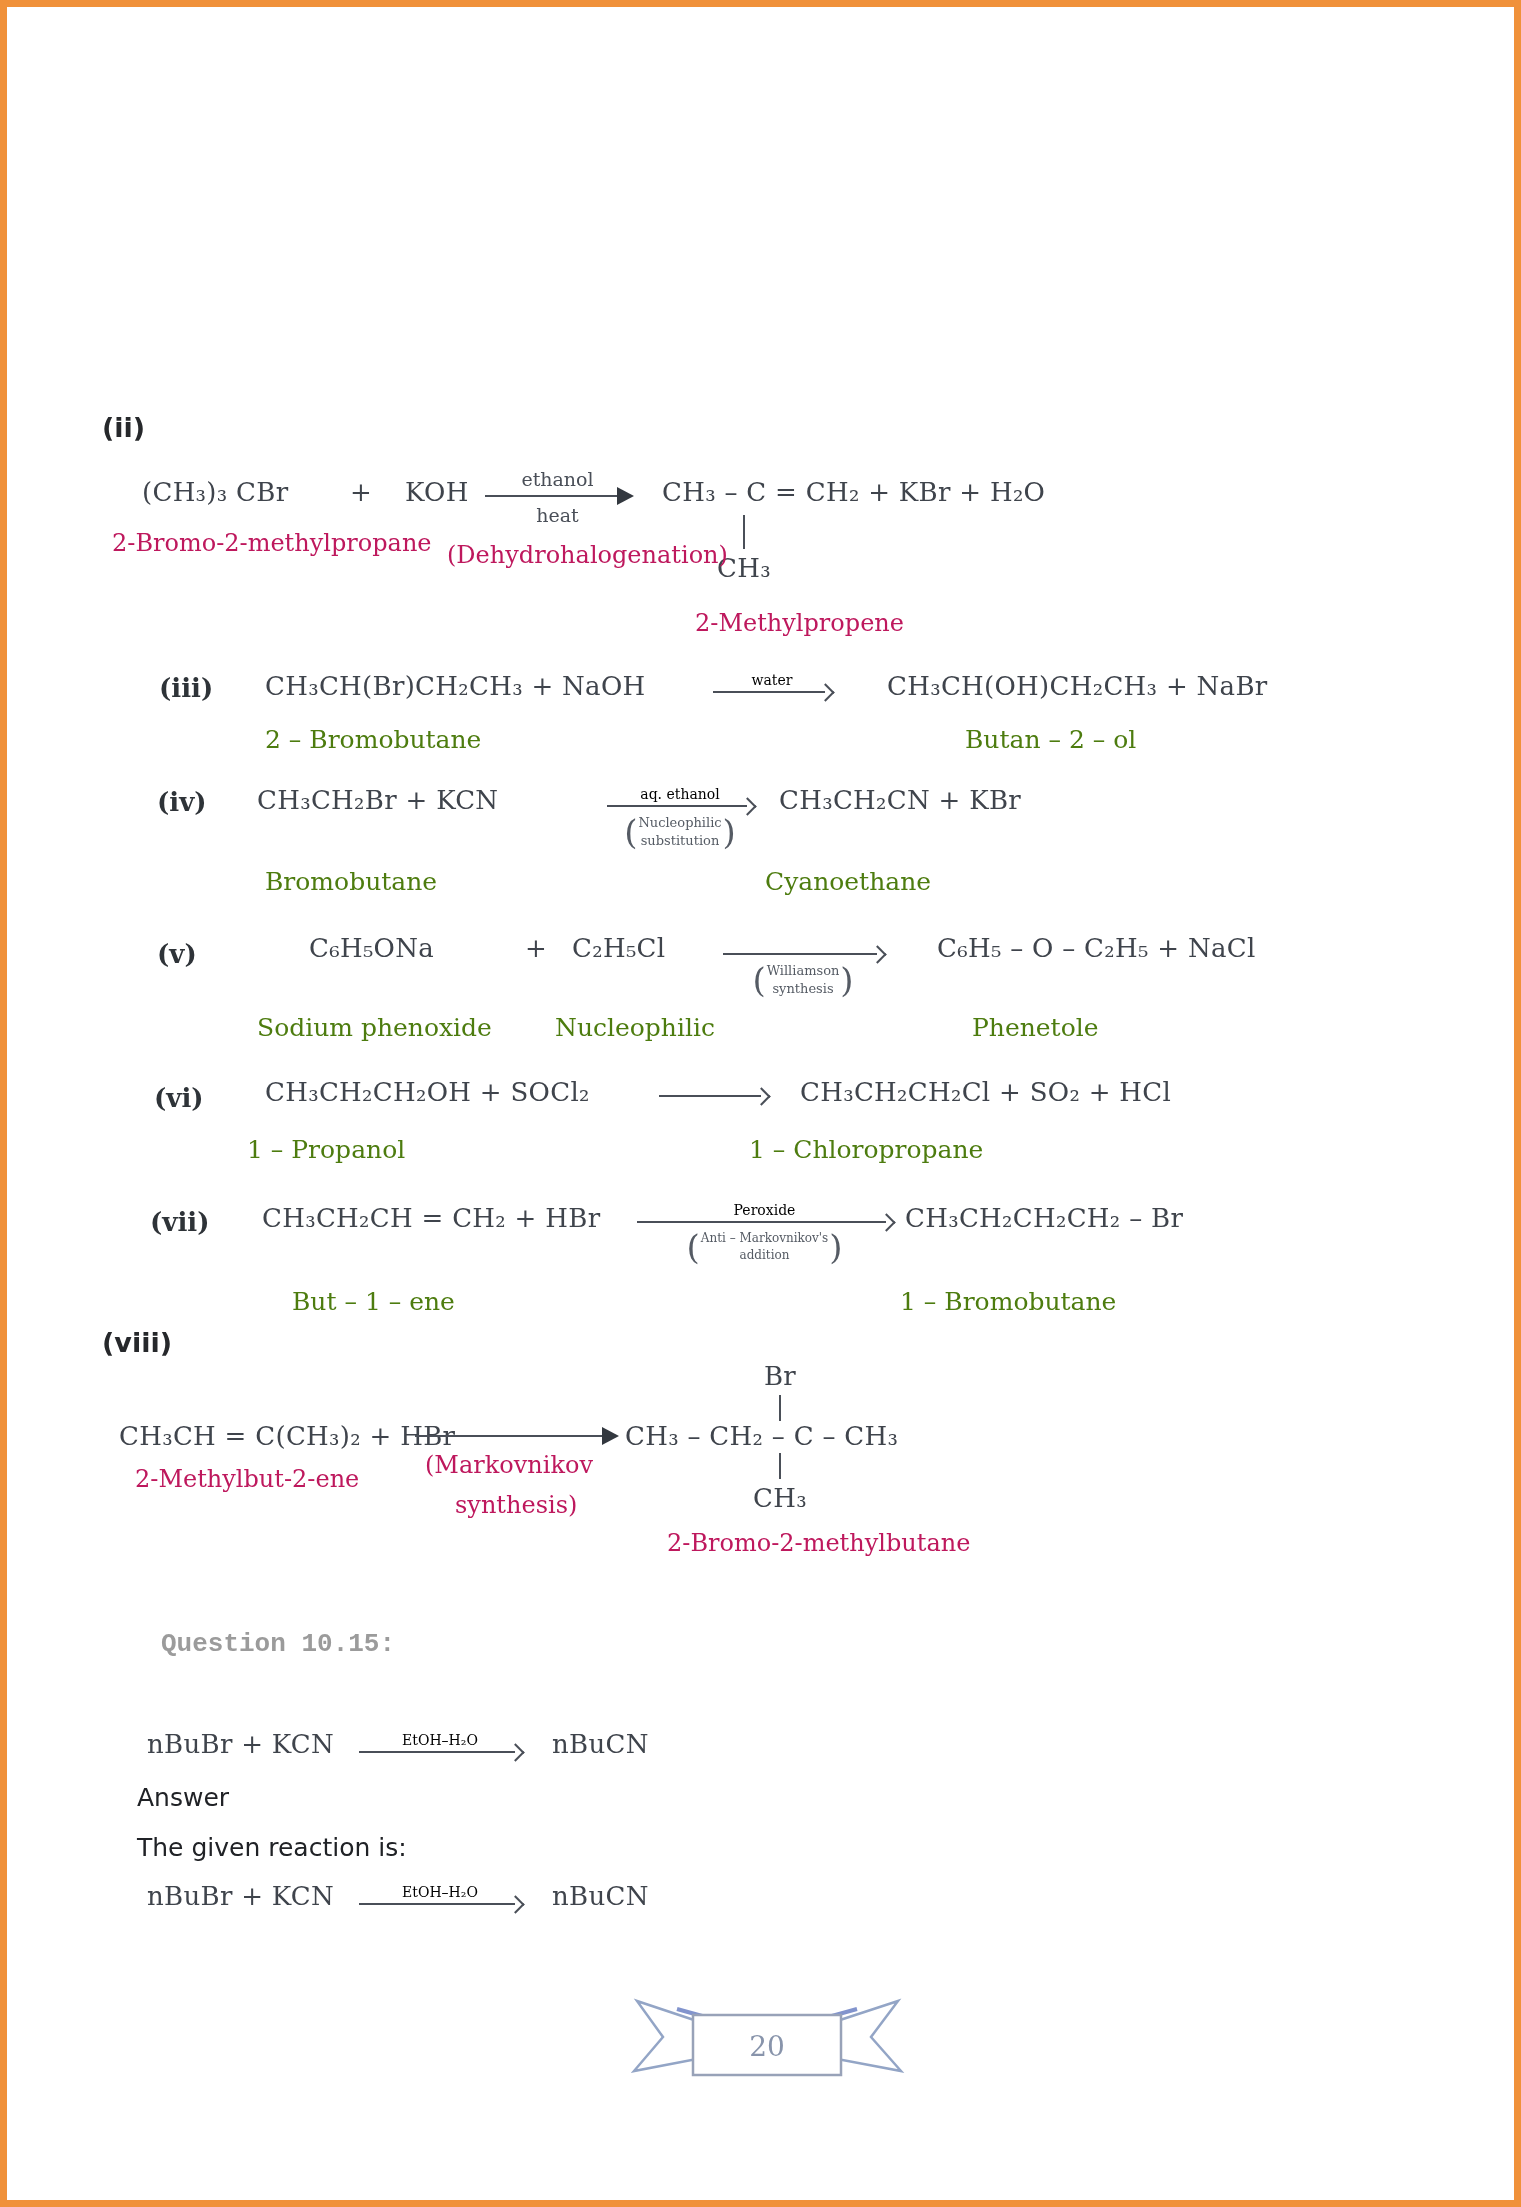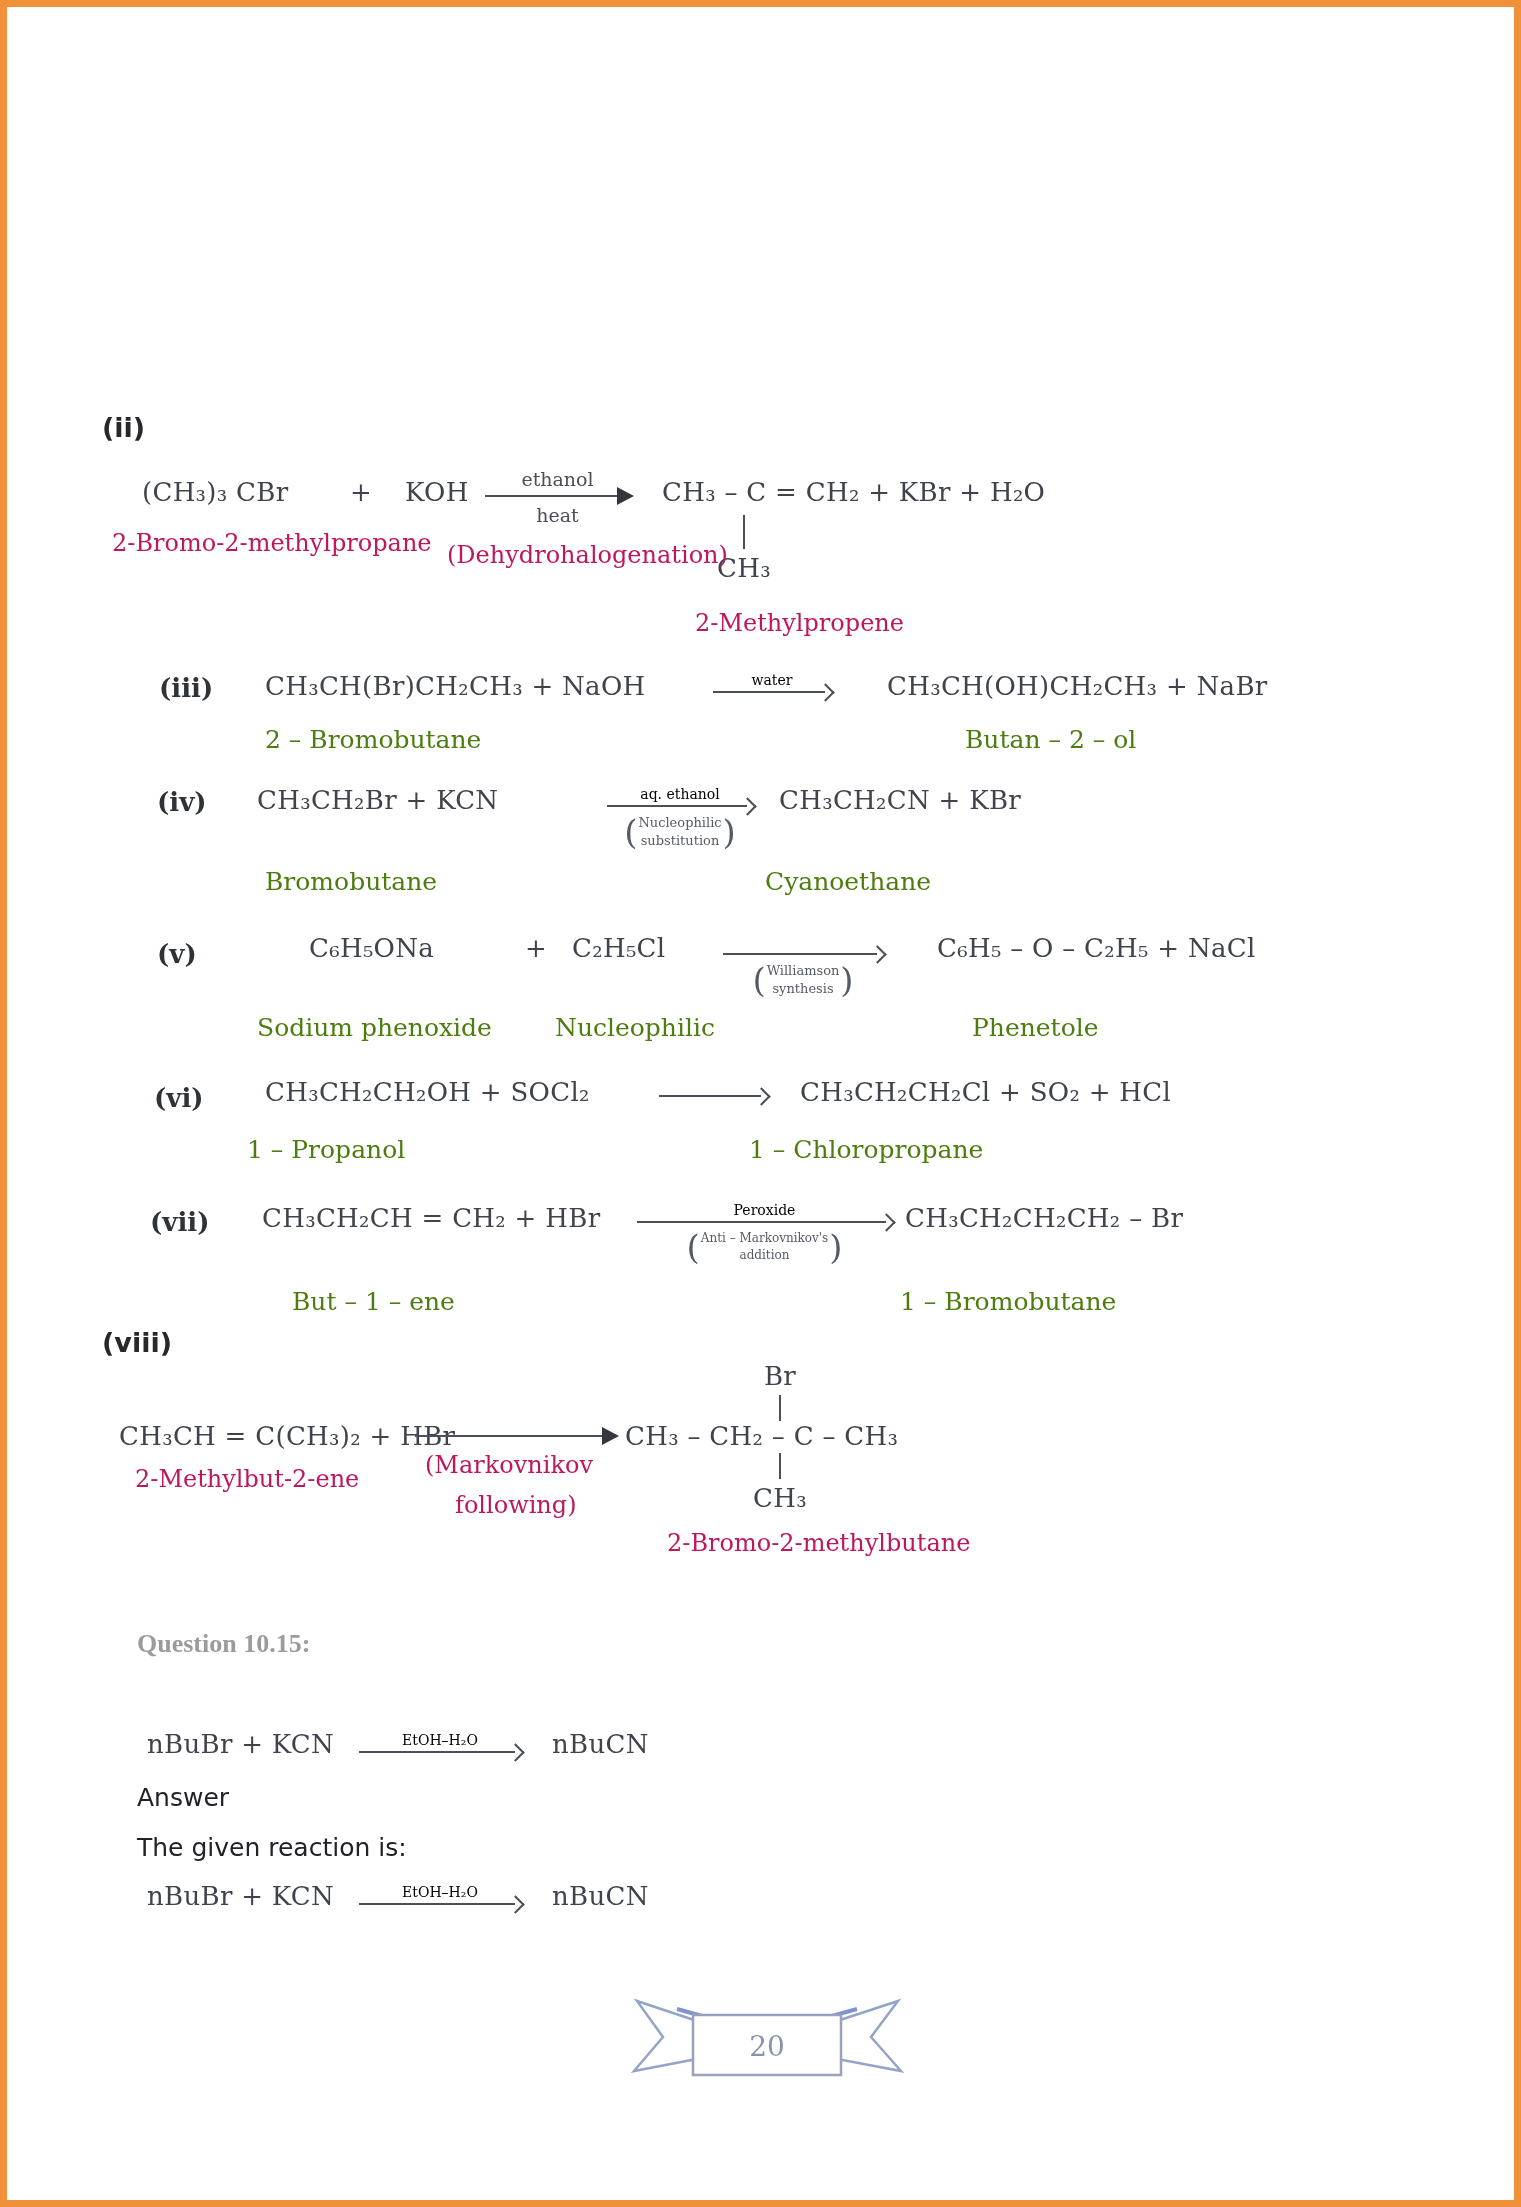--- a/index.html
+++ b/index.html
@@ -13,21 +13,21 @@
     color:#3f444c;
     overflow:hidden;
   }
   .abs{position:absolute;white-space:nowrap;}
   .formula{font-size:26px;color:#3f444c;letter-spacing:.3px;}
   .subname{font-size:25px;color:#4d7c0f;}
   .small-name{font-size:24px;color:#be185d;}
   .marker-serif{font-weight:bold;font-size:26px;color:#2e3338;}
   .marker-sans{font-family:"DejaVu Sans","Liberation Sans",sans-serif;font-weight:bold;font-size:27px;color:#26282b;}
   .body-text{font-family:"DejaVu Sans","Liberation Sans",sans-serif;font-size:25px;color:#202226;}
-  .q-heading{font-family:Liberation Serif, serif;font-weight:bold;font-size:26px;color:#9b9b9b;}
+  .q-heading{font-family:Liberation Mono, monospace;font-weight:bold;font-size:26px;color:#9b9b9b;margin-left:24px;}
   
   .arrow{position:absolute;height:0;}
   .a-line{position:absolute;left:0;right:6px;top:-1px;border-top:2px solid #4a4f58;}
   .a-head-solid{position:absolute;right:-4px;top:-9px;width:0;height:0;
     border-left:17px solid #33383f;border-top:9px solid transparent;border-bottom:9px solid transparent;}
   .a-head-open{position:absolute;right:-1px;top:-6.5px;width:11px;height:11px;
     border-top:2px solid #4a4f58;border-right:2px solid #4a4f58;transform:rotate(45deg);}
   .a-top{position:absolute;bottom:6px;left:0;right:0;text-align:center;font-size:19px;color:#4a4f58;}
   .a-top.tiny{font-size:14px;bottom:4px;color:#000000;}
   .a-bottom{position:absolute;top:8px;left:0;right:0;text-align:center;font-size:19px;color:#4a4f58;}
@@ -152,21 +152,21 @@
   <div class="arrow" style="left:408px;top:1429px;width:200px;">
     <div class="a-line"></div>
     <div class="a-head-solid"></div>
   </div>
   <div class="abs formula" style="left:618px;top:1414px;">CH₃ – CH₂ – C – CH₃</div>
 
   <div class="vline cx" style="left:773px;top:1446px;height:26px;"></div>
   <div class="abs formula cx" style="left:773px;top:1476px;">CH₃</div>
 
   <div class="abs small-name" style="left:418px;top:1444px;">(Markovnikov</div>
-  <div class="abs small-name" style="left:448px;top:1484px;">following)</div>
+  <div class="abs small-name" style="left:448px;top:1484px;">synthesis)</div>
   <div class="abs small-name" style="left:128px;top:1458px;">2-Methylbut-2-ene</div>
   <div class="abs small-name" style="left:660px;top:1522px;">2-Bromo-2-methylbutane</div>
 
   <div class="abs q-heading" style="left:130px;top:1622px;">Question 10.15:</div>
 
   <div class="abs formula" style="left:140px;top:1722px;">nBuBr + KCN</div>
   <div class="arrow" style="left:352px;top:1745px;width:162px;">
     <div class="a-line"></div>
     <div class="a-head-open"></div>
     <div class="a-top tiny">EtOH–H₂O</div>

